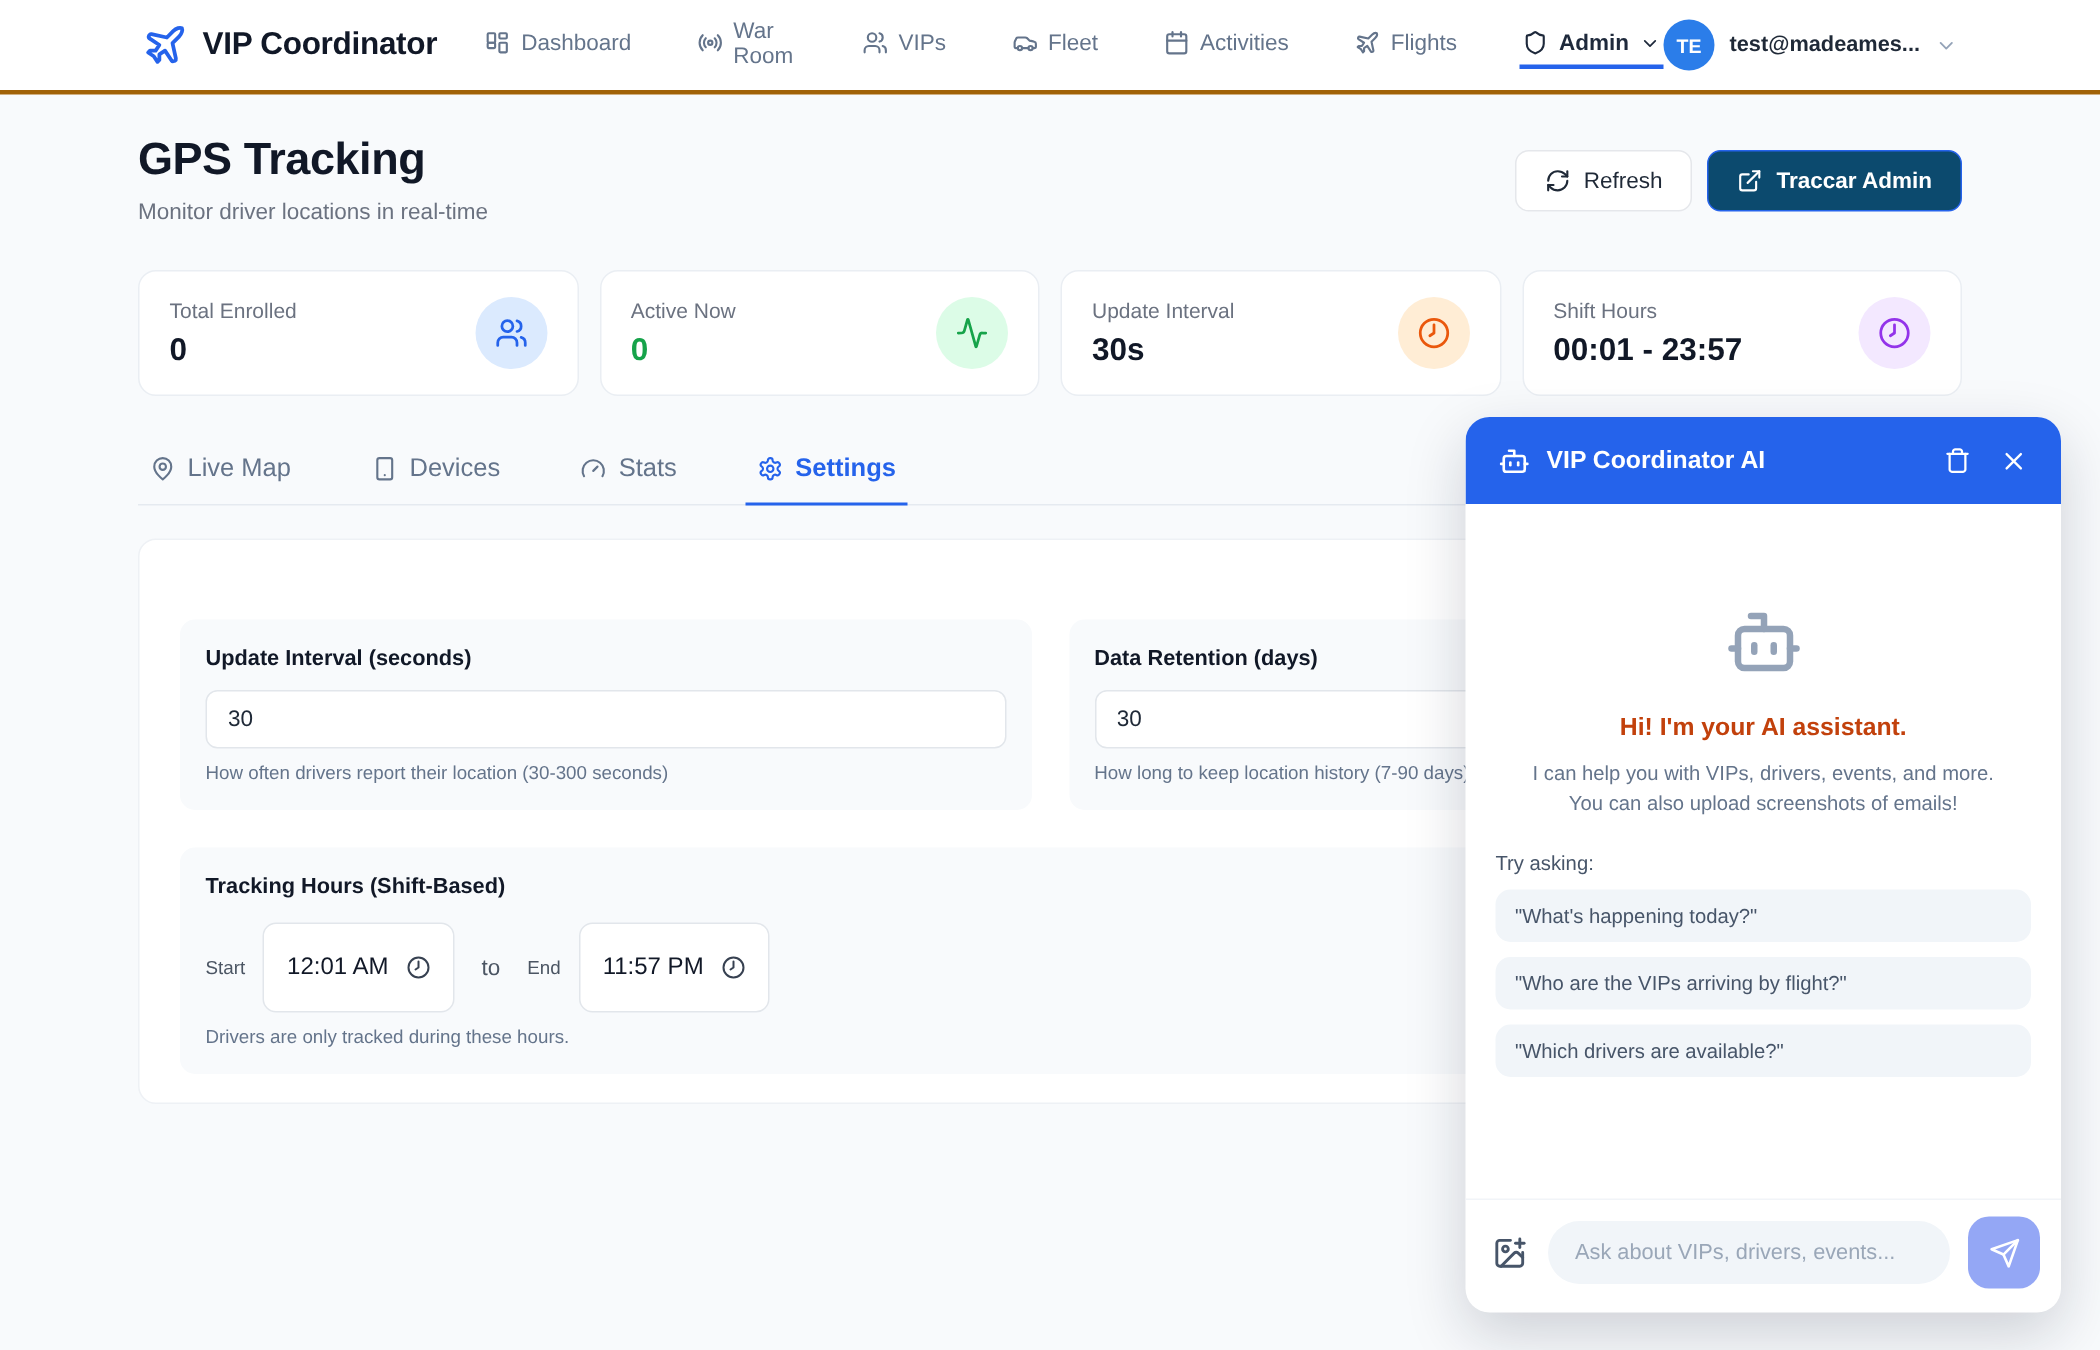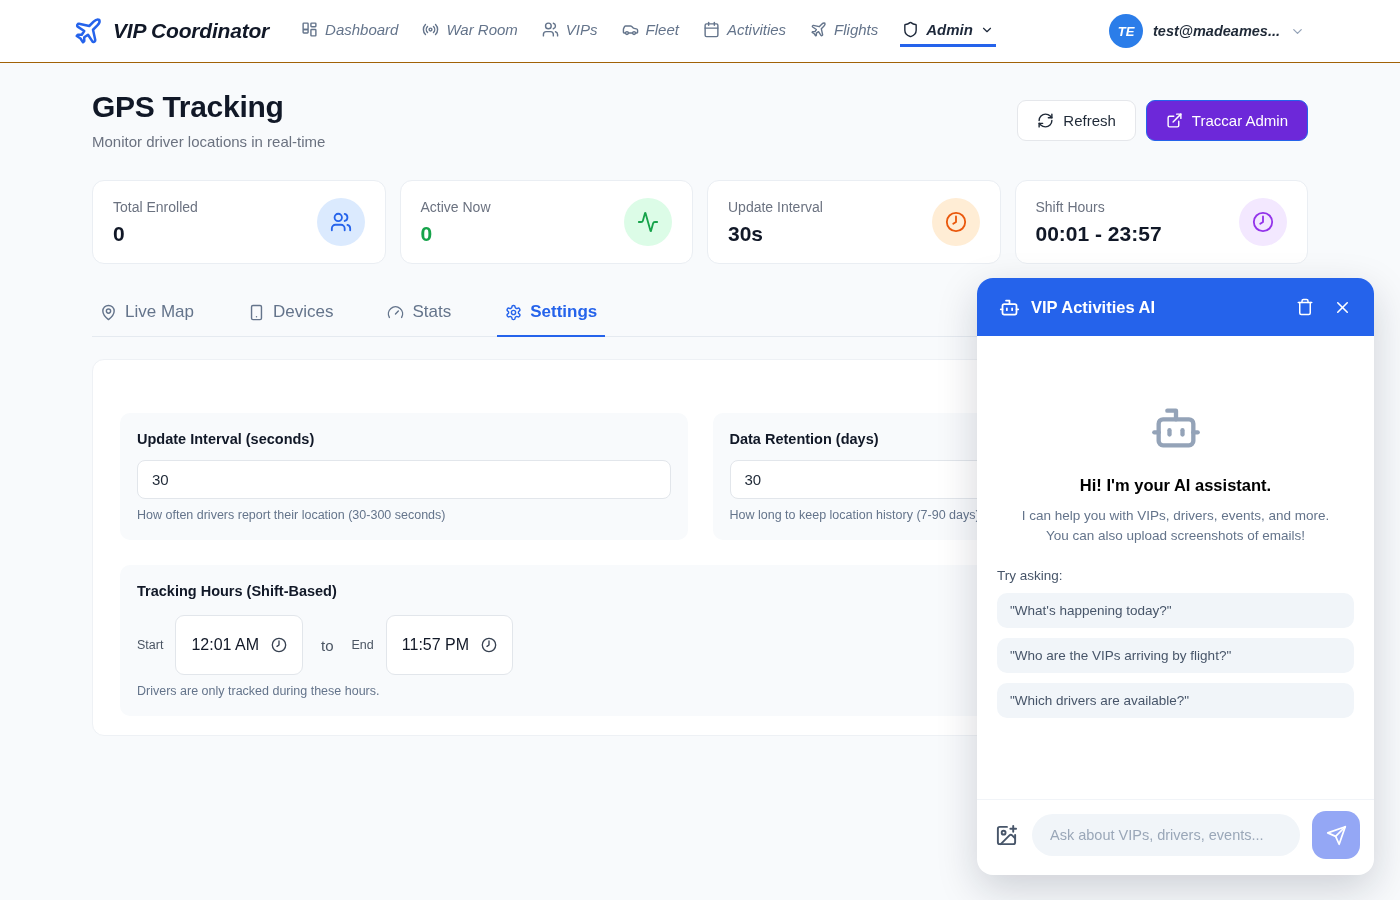--- a/index.html
+++ b/index.html
@@ -5,26 +5,26 @@
   * { box-sizing: border-box; margin: 0; padding: 0; }
   html,body { width:1400px; height:900px; }
   body {
     font-family: "Liberation Sans", sans-serif;
     background:#f8fafc; color:#0f172a; position:relative; overflow:hidden;
   }
   svg { display:block; }
 
   
   .navbar {
-    height:63px; background:#ffffff; border-bottom:1px solid #a16207;
-    display:flex; align-items:center; padding:0 95px 0 73px;font-style:italic;
+    height:63px; background:#ffffff; border-bottom:3px solid #a16207;
+    display:flex; align-items:center; padding:0 95px 0 95px;
   }
   .brand { display:flex; align-items:center; gap:10px; }
   .brand-title { font-size:21px; font-weight:800; color:#111827; letter-spacing:-0.2px; }
-  .nav-items { display:flex; align-items:center; gap:20px; margin-left:30px; flex:1; }
+  .nav-items { display:flex; align-items:center; gap:40px; margin-left:30px; flex:1; }
   .nav-item {
     display:flex; align-items:center; gap:7px; font-size:15px; color:#64748b;
     cursor:pointer; padding:6px 2px; border-bottom:3px solid transparent;
   }
   .nav-item.active { color:#1e293b; font-weight:600; border-bottom-color:#2563eb; }
   .nav-user { display:flex; align-items:center; gap:10px; cursor:pointer; }
   .avatar {
     width:34px; height:34px; border-radius:50%; background:#2b7de9; color:#fff;
     display:flex; align-items:center; justify-content:center; font-size:13px; font-weight:700;
   }
@@ -34,21 +34,21 @@
   
   .page { padding:27px 92px 0 92px; }
 
   .page-head { display:flex; justify-content:space-between; align-items:flex-start; }
   .page-title { font-size:30px; font-weight:800; color:#111827; letter-spacing:-0.3px; }
   .page-subtitle { font-size:15px; color:#6b7280; margin-top:9px; }
   .head-actions { display:flex; gap:10px; margin-top:10px; }
   .btn { display:inline-flex; align-items:center; gap:9px; font-size:15px; border-radius:9px;
          padding:11px 19px; cursor:pointer; font-family:inherit; }
   .btn-ghost { background:#fff; border:1px solid #e5e7eb; color:#1f2937; }
-  .btn-primary { background:#6d28d9; border:1px solid #2563eb; color:#fff; }
+  .btn-primary { background:#0c4a6e; border:1px solid #2563eb; color:#fff;font-weight:bold; }
 
   
   .stats { display:flex; gap:14px; margin-top:30px; }
   .stat-card {
     flex:1; background:#fff; border:1px solid #eaeef3; border-radius:12px;
     padding:17px 20px; display:flex; justify-content:space-between; align-items:center;
     min-height:84px;
   }
   .stat-label { font-size:14px; color:#6b7280; }
   .stat-value { font-size:21px; font-weight:800; color:#111827; margin-top:7px; }
@@ -99,21 +99,21 @@
     display:flex; flex-direction:column; overflow:hidden; z-index:50;
   }
   .chat-header {
     background:#2563eb; color:#fff; height:58px; display:flex; align-items:center;
     padding:0 18px 0 22px; gap:11px; flex:none;
   }
   .chat-title { font-size:16.5px; font-weight:700; flex:1; }
   .chat-hbtn { background:none; border:none; color:#fff; cursor:pointer; padding:4px; display:flex; }
   .chat-body { flex:1; padding:20px; display:flex; flex-direction:column; overflow:hidden; }
   .bot-hero { color:#94a3b8; align-self:center; margin-top:46px; }
-  .chat-greeting { font-size:16.5px; font-weight:700; color:#000000; text-align:center; margin-top:22px; }
+  .chat-greeting { font-size:16.5px; font-weight:700; color:#c2410c; text-align:center; margin-top:22px; }
   .chat-desc { font-size:13.5px; color:#64748b; text-align:center; margin-top:11px; line-height:1.45; }
   .try-asking { font-size:13.5px; color:#475569; margin-top:23px; }
   .chip {
     background:#f1f5f9; border-radius:10px; padding:10px 13px; font-size:13.5px;
     color:#475569; margin-top:10px; cursor:pointer; border:none; text-align:left; font-family:inherit;
   }
   .chat-footer {
     flex:none; display:flex; align-items:center; gap:12px;
     padding:11px 14px 16px 16px; border-top:1px solid #f1f4f8;
   }
@@ -405,21 +405,21 @@
     <span>
         <svg width="21" height="21" viewBox="0 0 24 24" fill="none" stroke="currentColor" stroke-width="2" stroke-linecap="round" stroke-linejoin="round">
           <path d="M12 8V4H8"></path>
           <rect width="16" height="12" x="4" y="8" rx="2"></rect>
           <path d="M2 14h2"></path>
           <path d="M20 14h2"></path>
           <path d="M15 13v2"></path>
           <path d="M9 13v2"></path>
         </svg>
       </span>
-    <span class="chat-title">VIP Activities AI</span>
+    <span class="chat-title">VIP Coordinator AI</span>
     <button class="chat-hbtn">
       <span>
           <svg width="18" height="18" viewBox="0 0 24 24" fill="none" stroke="currentColor" stroke-width="2" stroke-linecap="round" stroke-linejoin="round">
             <path d="M3 6h18"></path>
             <path d="M19 6v14c0 1-1 2-2 2H7c-1 0-2-1-2-2V6"></path>
             <path d="M8 6V4c0-1 1-2 2-2h4c1 0 2 1 2 2v2"></path>
           </svg>
         </span>
     </button>
     <button class="chat-hbtn">

